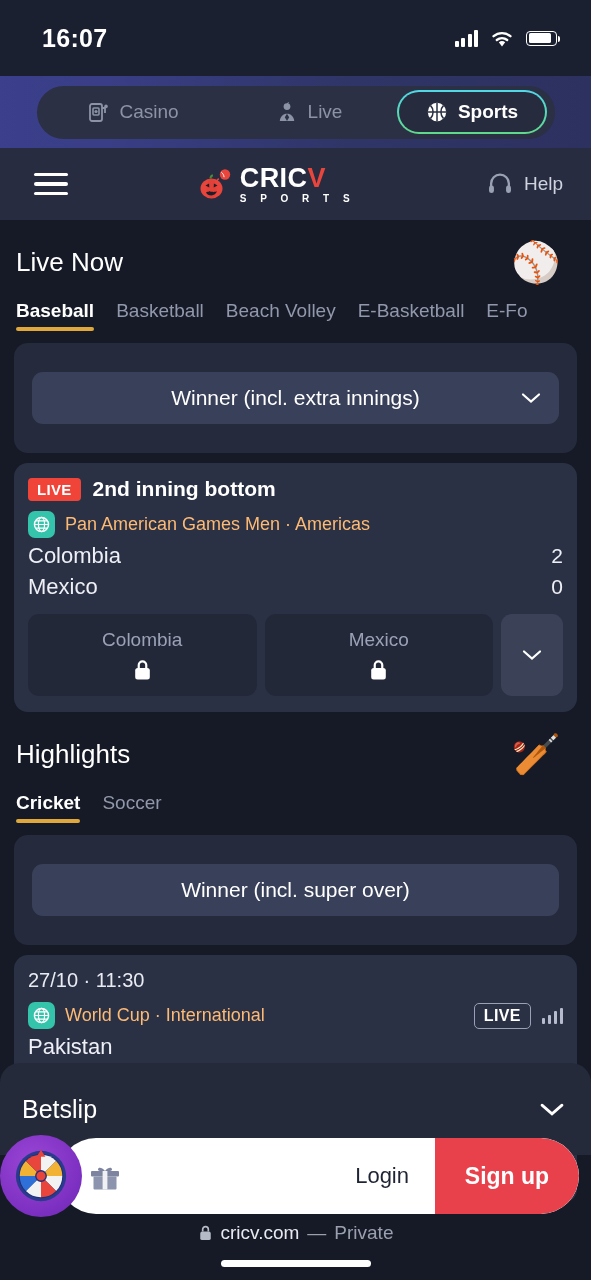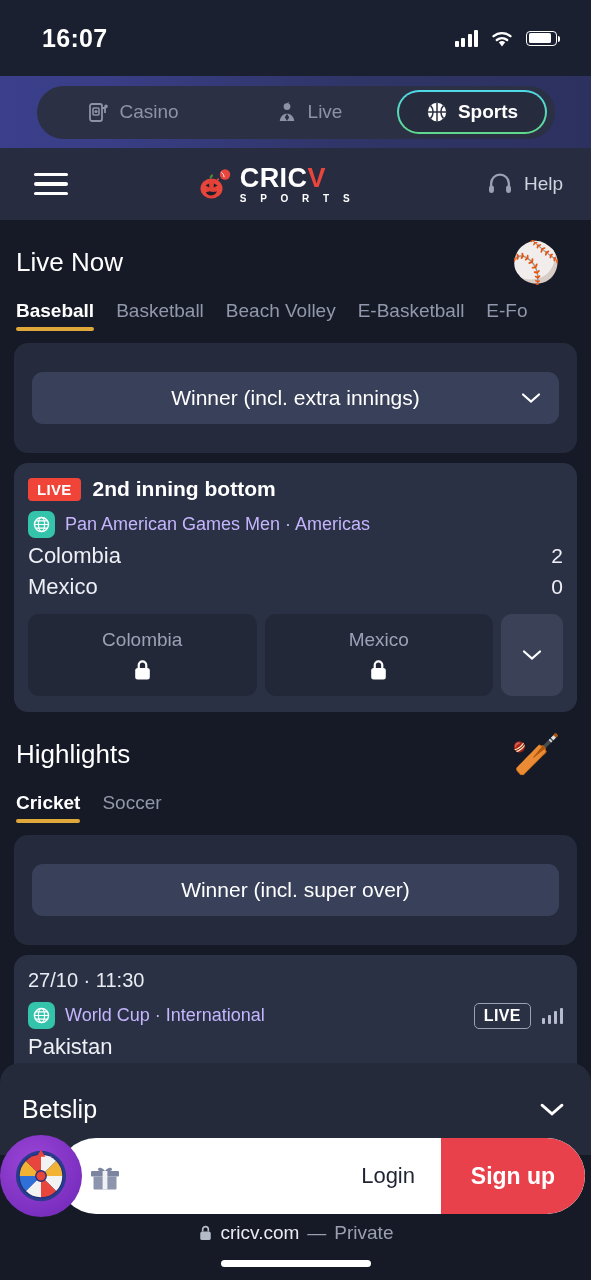--- a/index.html
+++ b/index.html
@@ -114,21 +114,21 @@
     background:#f04438;color:#fff;font-size:15px;font-weight:bold;
     padding:3px 9px;border-radius:4px;letter-spacing:.3px;
   }
   .card-status{ font-size:21px;font-weight:bold;color:#fff; }
   .card-date{ font-size:20px;color:#e9ebf2; }
   .league-row{ display:flex;align-items:center;gap:10px;margin-top:10px; }
   .globe{
     width:27px;height:27px;border-radius:7px;background:#34c4ab;
     display:flex;align-items:center;justify-content:center;flex:0 0 auto;
   }
-  .league{ font-size:18px;color:#c4b5fd; }
+  .league{ font-size:18px;color:#fdba74; }
   .league-right{ margin-left:auto;display:flex;align-items:center;gap:11px; }
   .live-outline{
     border:1.6px solid #9aa1b6;border-radius:5px;color:#fff;
     font-size:16px;font-weight:bold;padding:3px 9px;letter-spacing:.4px;
   }
   .statbars{ display:flex;align-items:flex-end;gap:2.5px;height:16px; }
   .statbars i{ width:3.4px;background:#b6bccd;border-radius:1px;display:block; }
   .statbars i:nth-child(1){height:6px}.statbars i:nth-child(2){height:9px}
   .statbars i:nth-child(3){height:12.5px}.statbars i:nth-child(4){height:16px}
 
@@ -154,21 +154,21 @@
   .betslip{
     position:absolute;left:0;right:0;bottom:125px;height:92px;
     background:#252a3b;border-radius:20px 20px 0 0;
     display:flex;align-items:center;justify-content:space-between;
     padding:0 26px 0 22px;
   }
   .betslip-title{ font-size:25px;color:#fff; }
 
   
   .authbar{
-    position:absolute;left:0;right:6px;bottom:66px;height:76px;
+    position:absolute;left:0;right:12px;bottom:66px;height:76px;
     display:flex;align-items:center;
   }
   .wheel-wrap{
     position:absolute;left:0;top:-3px;width:82px;height:82px;border-radius:50%;
     background:radial-gradient(circle at 40% 35%,#9b46d6,#7b2fc0 70%,#6a27ab 100%);
     display:flex;align-items:center;justify-content:center;z-index:3;
   }
   .auth-inner{
     margin-left:58px;flex:1;height:76px;background:#fff;border-radius:38px;
     display:flex;align-items:center;overflow:hidden;position:relative;

